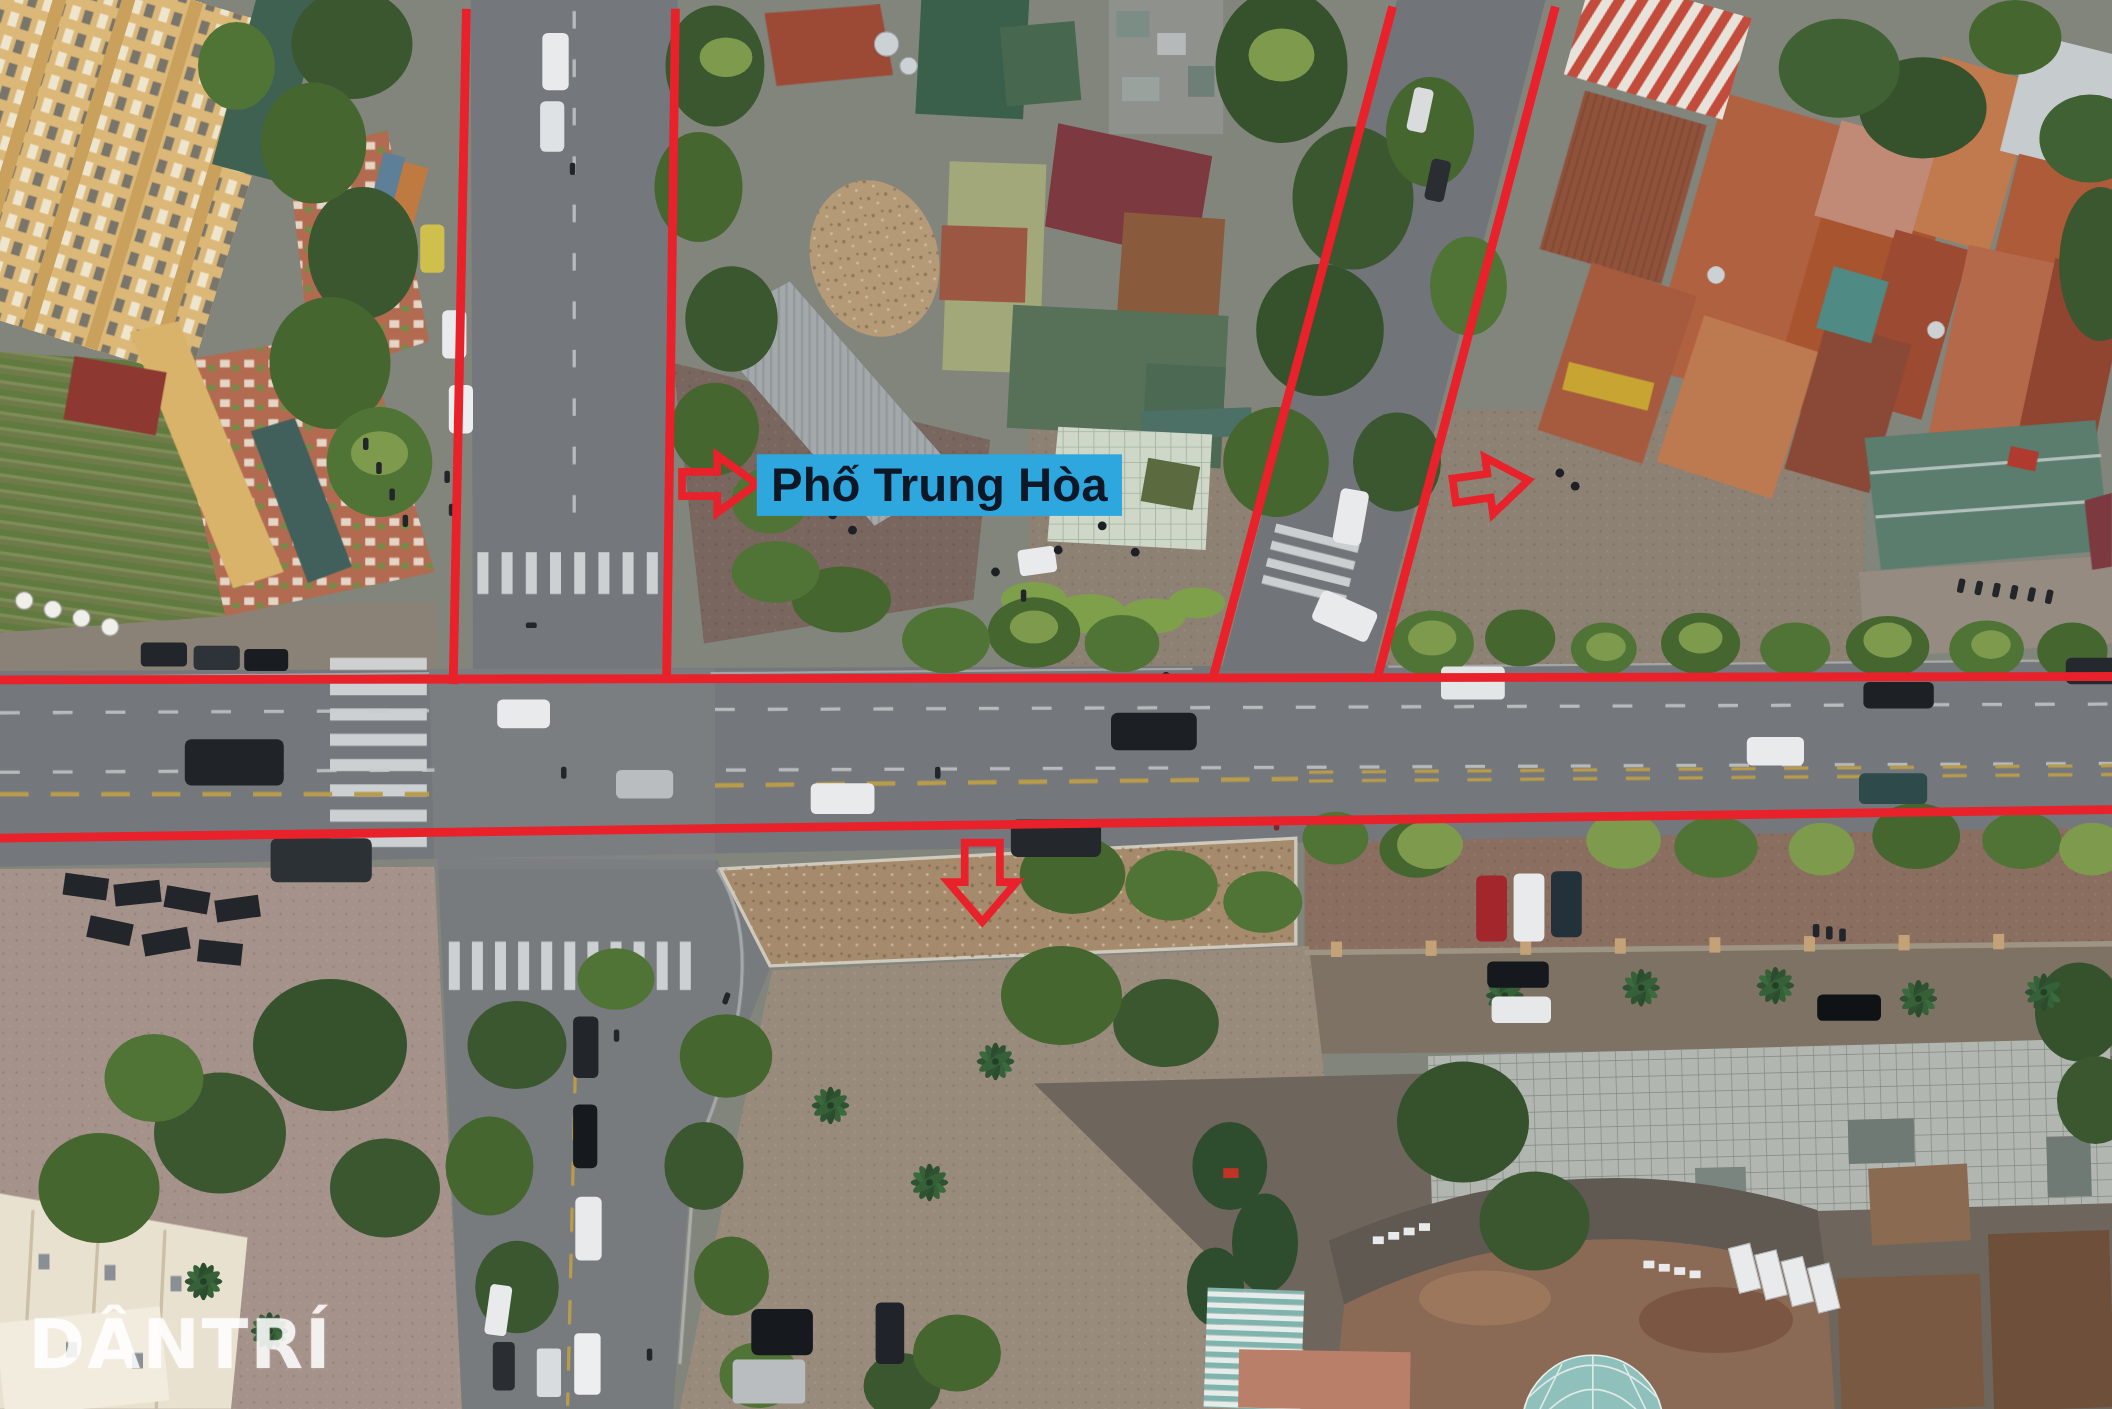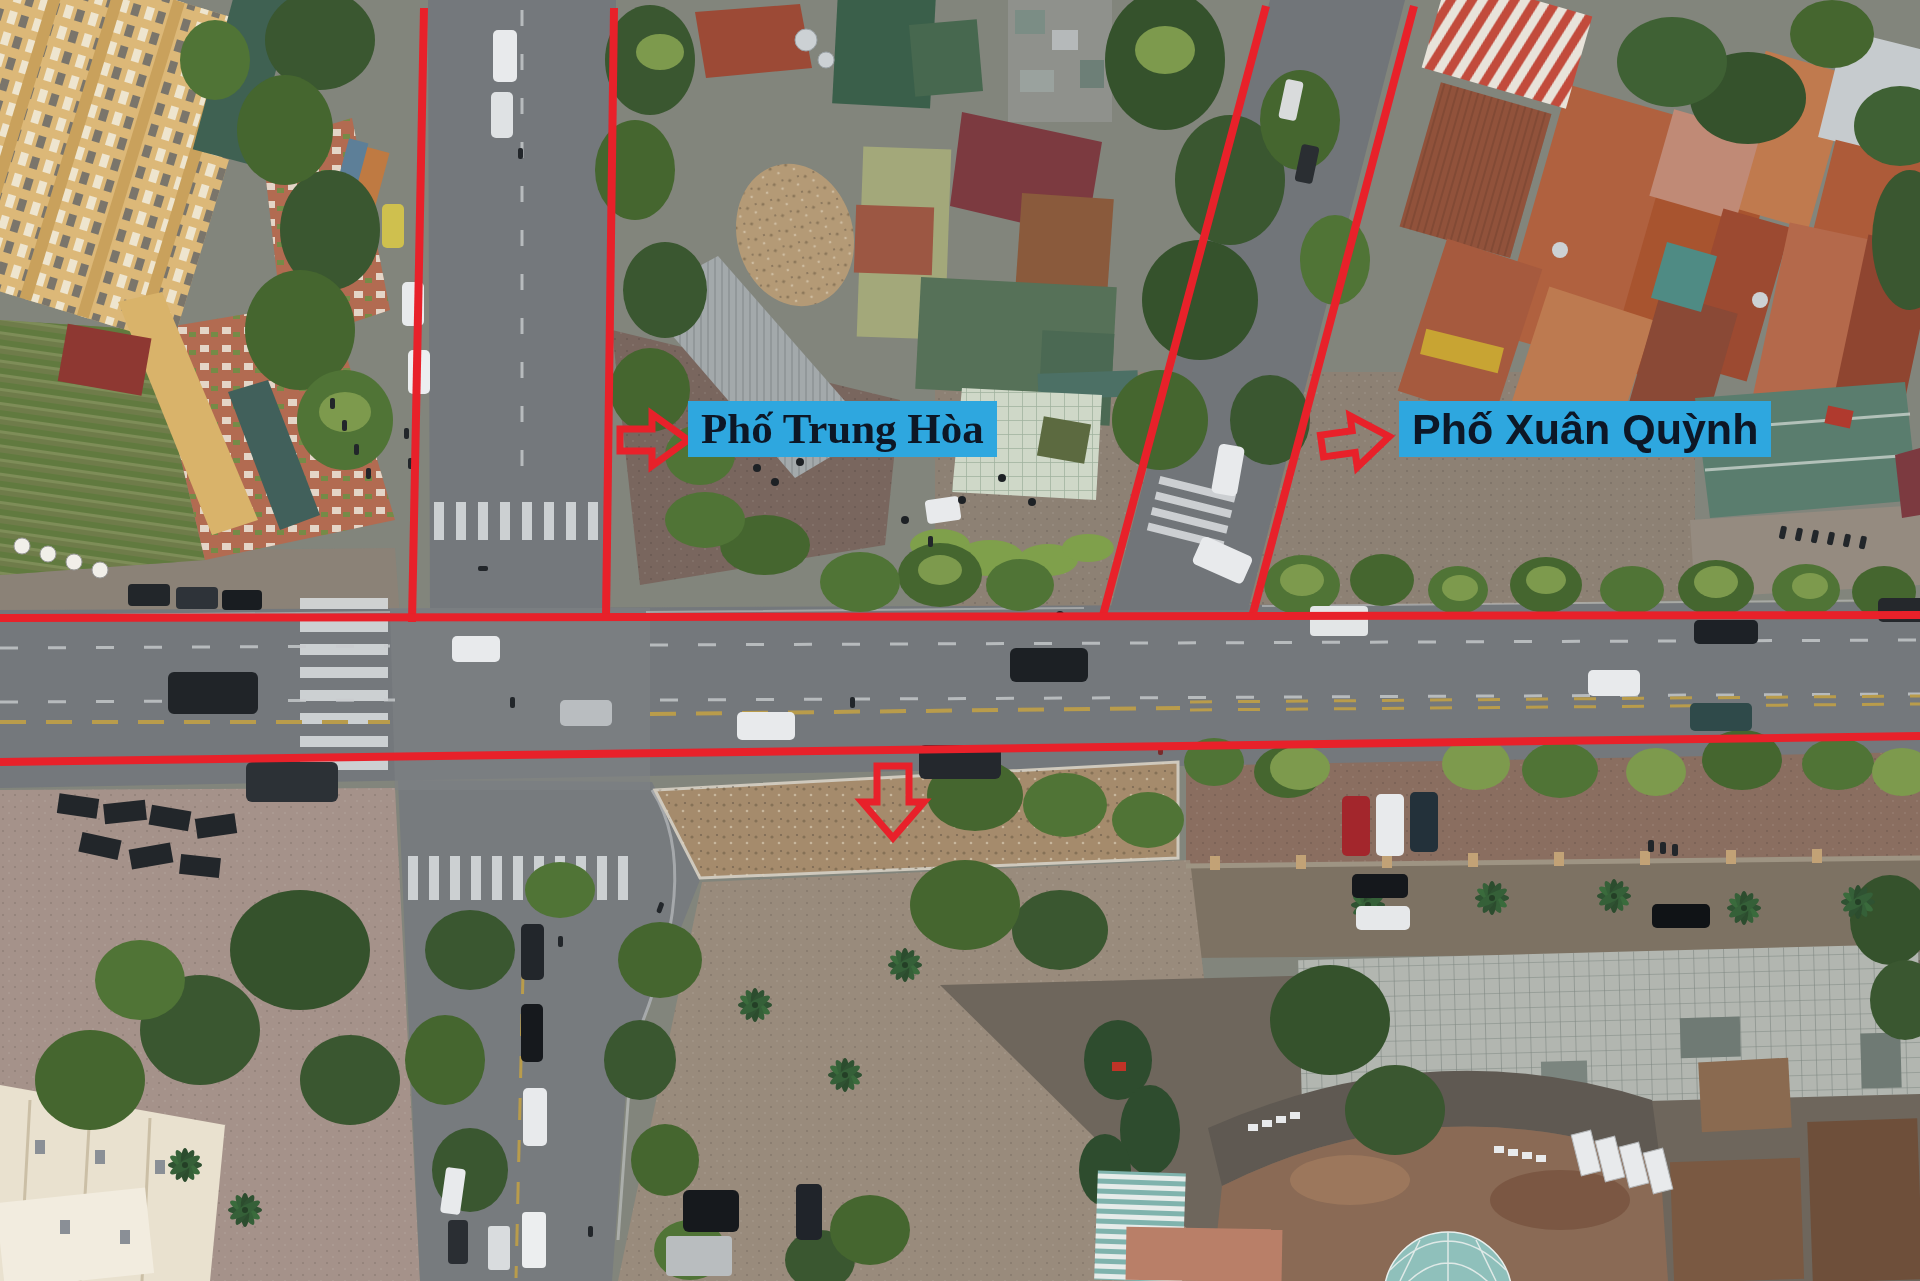--- a/index.html
+++ b/index.html
@@ -535,19 +535,19 @@
   </g>
   <g fill="none" stroke-width="7" stroke-linejoin="miter" class="annot">
     <path d="M620,429 L652,429 L652,414 L688,440 L652,466 L652,451 L620,451 Z"></path>
     <g transform="translate(1322,446) rotate(-8)">
       <path d="M0,-11 L32,-11 L32,-26 L68,0 L32,26 L32,11 L0,11 Z"></path>
     </g>
     <path d="M877,766 L909,766 L909,802 L924,802 L893,838 L862,802 L877,802 Z"></path>
   </g>
 </svg>
 
-<div class="label" style="left:688px;top:401px;font-family:Liberation Serif, serif;">Phố Trung Hòa</div>
-
-<div class="label" style="left:1399px;top:401px;">Phố Xuân Quỳnh</div>
-
-
+<div class="label" style="left:688px;top:413px;">Phố Trung Hòa</div>
+
+
+
+<div id="watermark">DÂNTRÍ</div>
 
 </div>
 
 </body></html>

